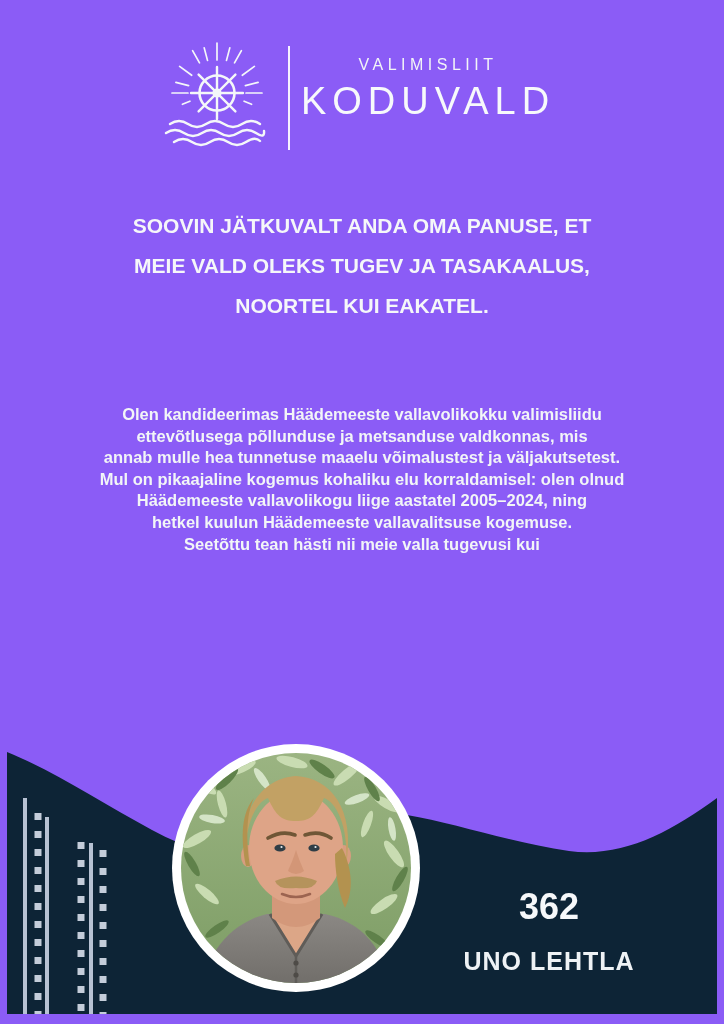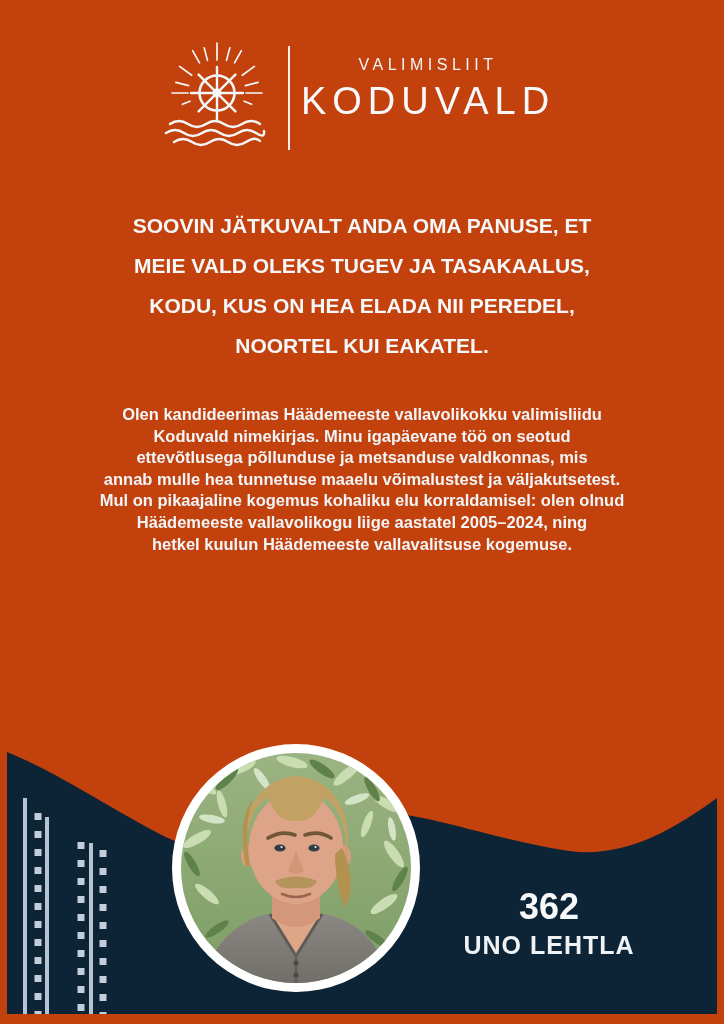--- a/index.html
+++ b/index.html
@@ -1,19 +1,19 @@
 <!DOCTYPE html>
 <html><head>
 <meta charset="utf-8">
 <style>
   html,body{margin:0;padding:0;}
   .poster{
     position:relative;
     width:724px;height:1024px;
-    background:#c2410c;
+    background:#8b5cf6;
     overflow:hidden;
     font-family:"Liberation Sans", sans-serif;
     color:#f5f7f9;
   }
   
   .logo-icon{position:absolute;left:158px;top:36px;}
   .logo-divider{
     position:absolute;left:288px;top:46px;width:2px;height:104px;
     background:rgba(255,255,255,.92);
   }
@@ -44,21 +44,21 @@
   .photo{
     position:absolute;left:172px;top:744px;width:248px;height:248px;
     border-radius:50%;background:#ffffff;
   }
   .photo svg{position:absolute;left:0;top:0;}
   
   .candidate-info{
     position:absolute;left:424px;top:886px;width:250px;text-align:center;
   }
   .candidate-number{font-size:36px;font-weight:700;color:#f6f8fa;}
-  .candidate-name{margin-top:3px;font-size:25px;font-weight:600;letter-spacing:1px;color:#eef2f5;}
+  .candidate-name{margin-top:19px;font-size:25px;font-weight:600;letter-spacing:1px;color:#eef2f5;}
 </style>
 </head>
 <body>
 
 <div class="poster">
 
   <svg class="logo-icon" width="116" height="122" viewBox="0 0 116 122">
     <g stroke="#f4f7f9" fill="none" stroke-linecap="round">
 
       <g stroke-width="1.7">
@@ -99,32 +99,31 @@
   <div class="logo-divider"></div>
 
   <div class="logo-text">
     <div class="logo-label">VALIMISLIIT</div>
     <div class="logo-name">KODUVALD</div>
   </div>
 
   <div class="headline">
     <div>SOOVIN JÄTKUVALT ANDA OMA PANUSE, ET</div>
     <div>MEIE VALD OLEKS TUGEV JA TASAKAALUS,</div>
-    <div>KODU, KUS ON HEA ELADA NII PEREDEL,</div>
     <div>NOORTEL KUI EAKATEL.</div>
   </div>
 
   <div class="bio">
     <div>Olen kandideerimas Häädemeeste vallavolikokku valimisliidu</div>
-    <div>Koduvald nimekirjas. Minu igapäevane töö on seotud</div>
     <div>ettevõtlusega põllunduse ja metsanduse valdkonnas, mis</div>
     <div>annab mulle hea tunnetuse maaelu võimalustest ja väljakutsetest.</div>
     <div>Mul on pikaajaline kogemus kohaliku elu korraldamisel: olen olnud</div>
     <div>Häädemeeste vallavolikogu liige aastatel 2005–2024, ning</div>
     <div>hetkel kuulun Häädemeeste vallavalitsuse kogemuse.</div>
+    <div>Seetõttu tean hästi nii meie valla tugevusi kui</div>
   </div>
 
   <svg class="footer-svg" width="710" height="269" viewBox="0 0 710 269">
     <path fill="#0d2436" d="M0,7 C45,25 95,58 145,85 C195,112 245,120 293,118
          C338,116 368,92 400,70 C448,78 505,98 562,106
          C615,113 662,88 710,53 L710,269 L0,269 Z"></path>
     <g stroke="#b7c2d3">
 
       <line x1="18" y1="53" x2="18" y2="269" stroke-width="4"></line>
       <line x1="31" y1="68" x2="31" y2="269" stroke-width="7" stroke-dasharray="7 11" stroke="#c4cdda"></line>

